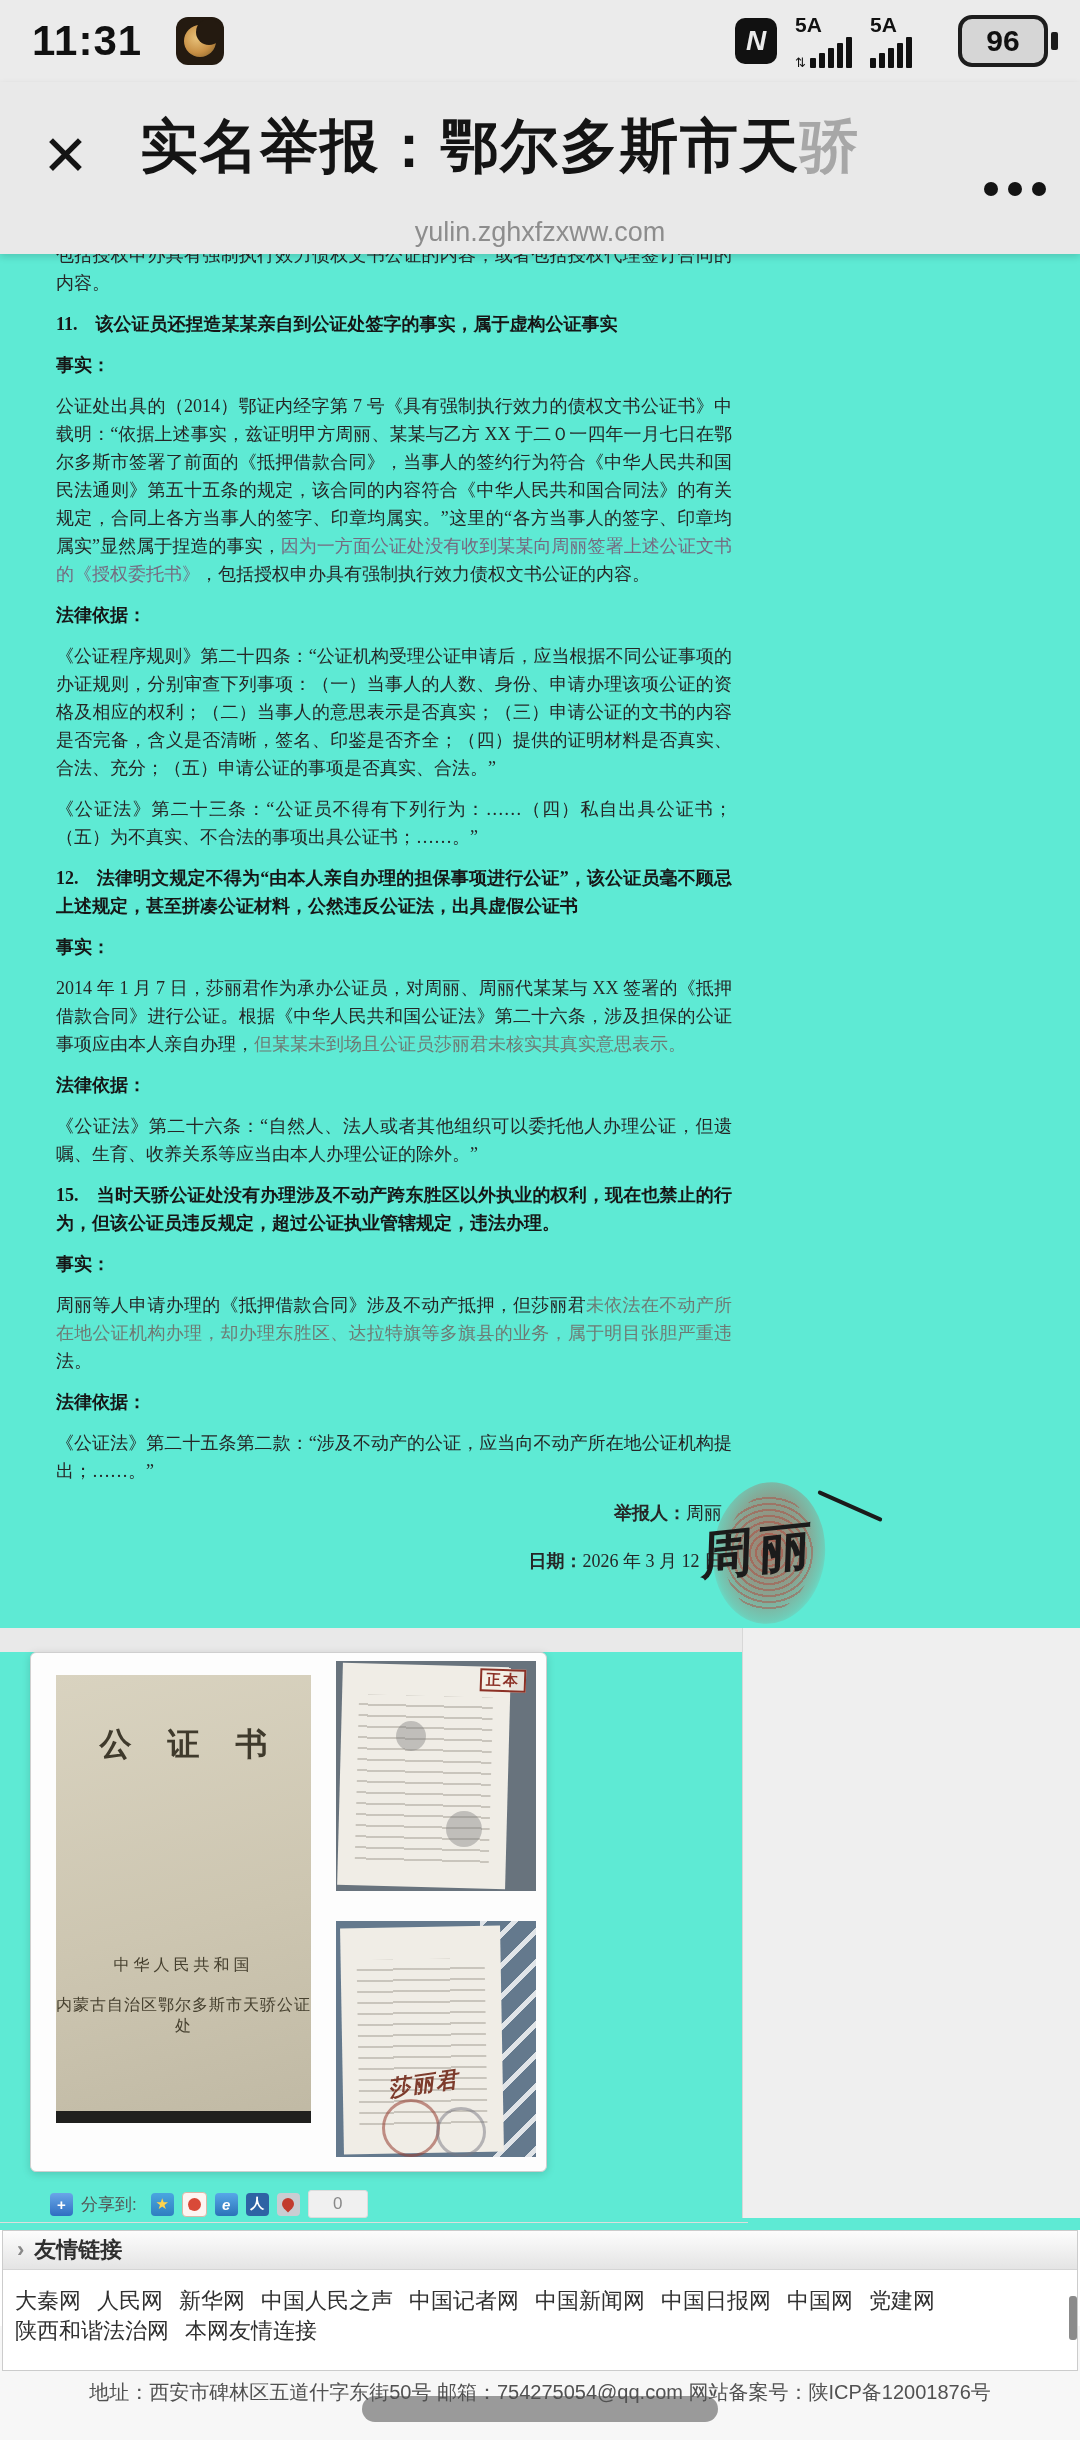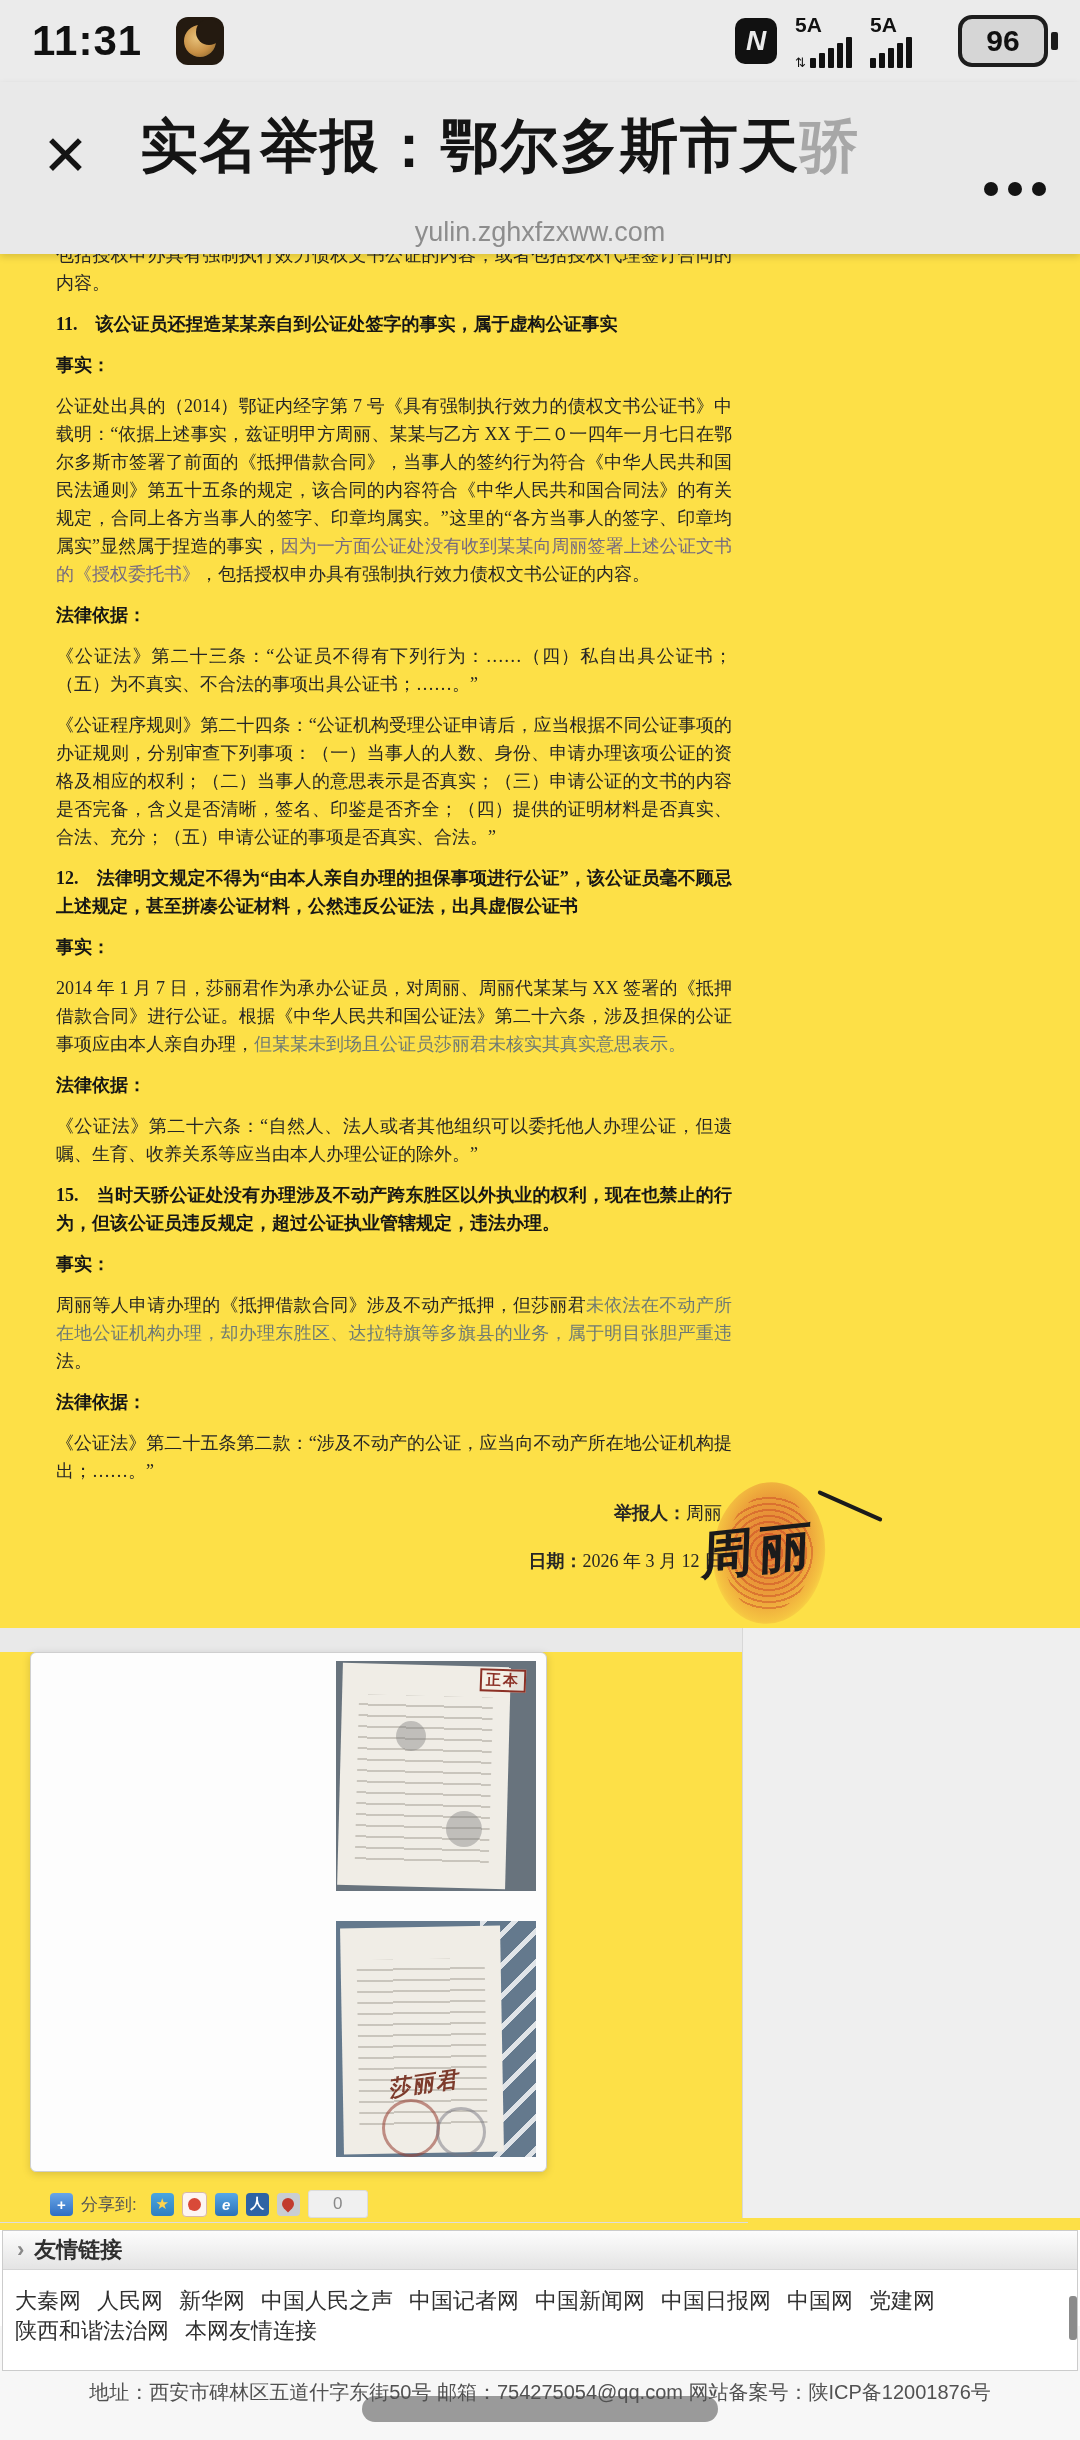--- a/index.html
+++ b/index.html
@@ -33,21 +33,21 @@
   .app-header{position:absolute;top:82px;left:0;width:1080px;height:172px;background:#e9e9e9;
     box-shadow:0 3px 7px rgba(0,0,0,.14);z-index:5;}
   .close-x{position:absolute;left:42px;top:46px;font-size:56px;font-weight:300;color:#141414;line-height:56px;}
   .page-title{position:absolute;left:500px;top:26px;transform:translateX(-50%);white-space:nowrap;
     font-size:58px;font-weight:bold;color:#141414;letter-spacing:2px;}
   .title-faded{color:#a7a7a7;}
   .menu-dots{position:absolute;right:34px;top:100px;display:flex;gap:10px;}
   .menu-dots i{width:14px;height:14px;border-radius:50%;background:#141414;display:block;}
   .url-line{position:absolute;left:0;right:0;bottom:6px;text-align:center;font-size:27px;color:#8d8d8d;}
   
-  .content{position:absolute;top:254px;left:0;width:1080px;height:1976px;background:#fde047;overflow:hidden;z-index:1;}
+  .content{position:absolute;top:254px;left:0;width:1080px;height:1976px;background:#5eead4;overflow:hidden;z-index:1;}
   .letter{margin:-13px 0 0 56px;width:676px;font-size:18px;line-height:28px;color:#262626;text-align:justify;
     font-family:"Liberation Serif","DejaVu Serif",serif;}
   .letter p{margin:0 0 13px 0;}
   .letter .hd{font-weight:bold;color:#161616;}
   .faded{color:#6e7a74;}
   .faded2{color:#756a80;}
   .sig-block{margin-top:14px;text-align:right;padding-right:10px;}
   .sig-block p{margin:0 0 20px 0;}
   .sig-block .lbl{font-weight:bold;}
   
@@ -174,22 +174,22 @@
   <div class="url-line">yulin.zghxfzxww.com</div>
 </div>
 
 <div class="content">
   <div class="letter">
     <p>包括授权申办具有强制执行效力债权文书公证的内容，或者包括授权代理签订合同的内容。</p>
     <p class="hd">11.　该公证员还捏造某某亲自到公证处签字的事实，属于虚构公证事实</p>
     <p class="hd">事实：</p>
     <p><span>公证处出具的（2014）鄂证内经字第 7 号《具有强制执行效力的债权文书公证书》中载明：“依据上述事实，兹证明甲方周丽、某某与乙方 XX 于二０一四年一月七日在鄂尔多斯市签署了前面的《抵押借款合同》，当事人的签约行为符合《中华人民共和国民法通则》第五十五条的规定，该合同的内容符合《中华人民共和国合同法》的有关规定，合同上各方当事人的签字、印章均属实。”这里的“各方当事人的签字、印章均属实”显然属于捏造的事实，</span><span class="faded2">因为一方面公证处没有收到某某向周丽签署上述公证文书的《授权委托书》</span><span>，包括授权申办具有强制执行效力债权文书公证的内容。</span></p>
     <p class="hd">法律依据：</p>
+    <p>《公证程序规则》第二十四条：“公证机构受理公证申请后，应当根据不同公证事项的办证规则，分别审查下列事项：（一）当事人的人数、身份、申请办理该项公证的资格及相应的权利；（二）当事人的意思表示是否真实；（三）申请公证的文书的内容是否完备，含义是否清晰，签名、印鉴是否齐全；（四）提供的证明材料是否真实、合法、充分；（五）申请公证的事项是否真实、合法。”</p>
     <p>《公证法》第二十三条：“公证员不得有下列行为：……（四）私自出具公证书；（五）为不真实、不合法的事项出具公证书；……。”</p>
-    <p>《公证程序规则》第二十四条：“公证机构受理公证申请后，应当根据不同公证事项的办证规则，分别审查下列事项：（一）当事人的人数、身份、申请办理该项公证的资格及相应的权利；（二）当事人的意思表示是否真实；（三）申请公证的文书的内容是否完备，含义是否清晰，签名、印鉴是否齐全；（四）提供的证明材料是否真实、合法、充分；（五）申请公证的事项是否真实、合法。”</p>
     <p class="hd">12.　法律明文规定不得为“由本人亲自办理的担保事项进行公证”，该公证员毫不顾忌上述规定，甚至拼凑公证材料，公然违反公证法，出具虚假公证书</p>
     <p class="hd">事实：</p>
     <p><span>2014 年 1 月 7 日，莎丽君作为承办公证员，对周丽、周丽代某某与 XX 签署的《抵押借款合同》进行公证。根据《中华人民共和国公证法》第二十六条，涉及担保的公证事项应由本人亲自办理，</span><span class="faded">但某某未到场且公证员莎丽君未核实其真实意思表示。</span></p>
     <p class="hd">法律依据：</p>
     <p>《公证法》第二十六条：“自然人、法人或者其他组织可以委托他人办理公证，但遗嘱、生育、收养关系等应当由本人办理公证的除外。”</p>
     <p class="hd">15.　当时天骄公证处没有办理涉及不动产跨东胜区以外执业的权利，现在也禁止的行为，但该公证员违反规定，超过公证执业管辖规定，违法办理。</p>
     <p class="hd">事实：</p>
     <p><span>周丽等人申请办理的《抵押借款合同》涉及不动产抵押，但莎丽君</span><span class="faded">未依法在不动产所在地公证机构办理，却办理东胜区、达拉特旗等多旗县的业务，属于明目张胆严重违</span><span>法。</span></p>
     <p class="hd">法律依据：</p>
     <p>《公证法》第二十五条第二款：“涉及不动产的公证，应当向不动产所在地公证机构提出；……。”</p>
@@ -202,20 +202,25 @@
   <div class="seal">
     <div class="thumbprint"></div>
     <div class="seal-stroke"></div>
     <div class="seal-name">周丽</div>
   </div>
 
   <div class="gray-band"></div>
   <div class="right-margin"></div>
 
   <div class="collage">
+    <div class="photo photo-cover">
+      <div class="cover-title">公 证 书</div>
+      <div class="cover-org1">中华人民共和国</div>
+      <div class="cover-org2">内蒙古自治区鄂尔多斯市天骄公证处</div>
+    </div>
     <div class="photo photo-doc1">
       <div class="paper p1">
           <div class="paper-lines"></div>
         </div>
       <div class="stamp-label">正本</div>
       <div class="blotch" style="left:60px;top:60px;width:30px;height:30px;"></div>
       <div class="blotch" style="left:110px;top:150px;width:36px;height:36px;"></div>
     </div>
     <div class="photo photo-doc2">
       <div class="paper p2">

